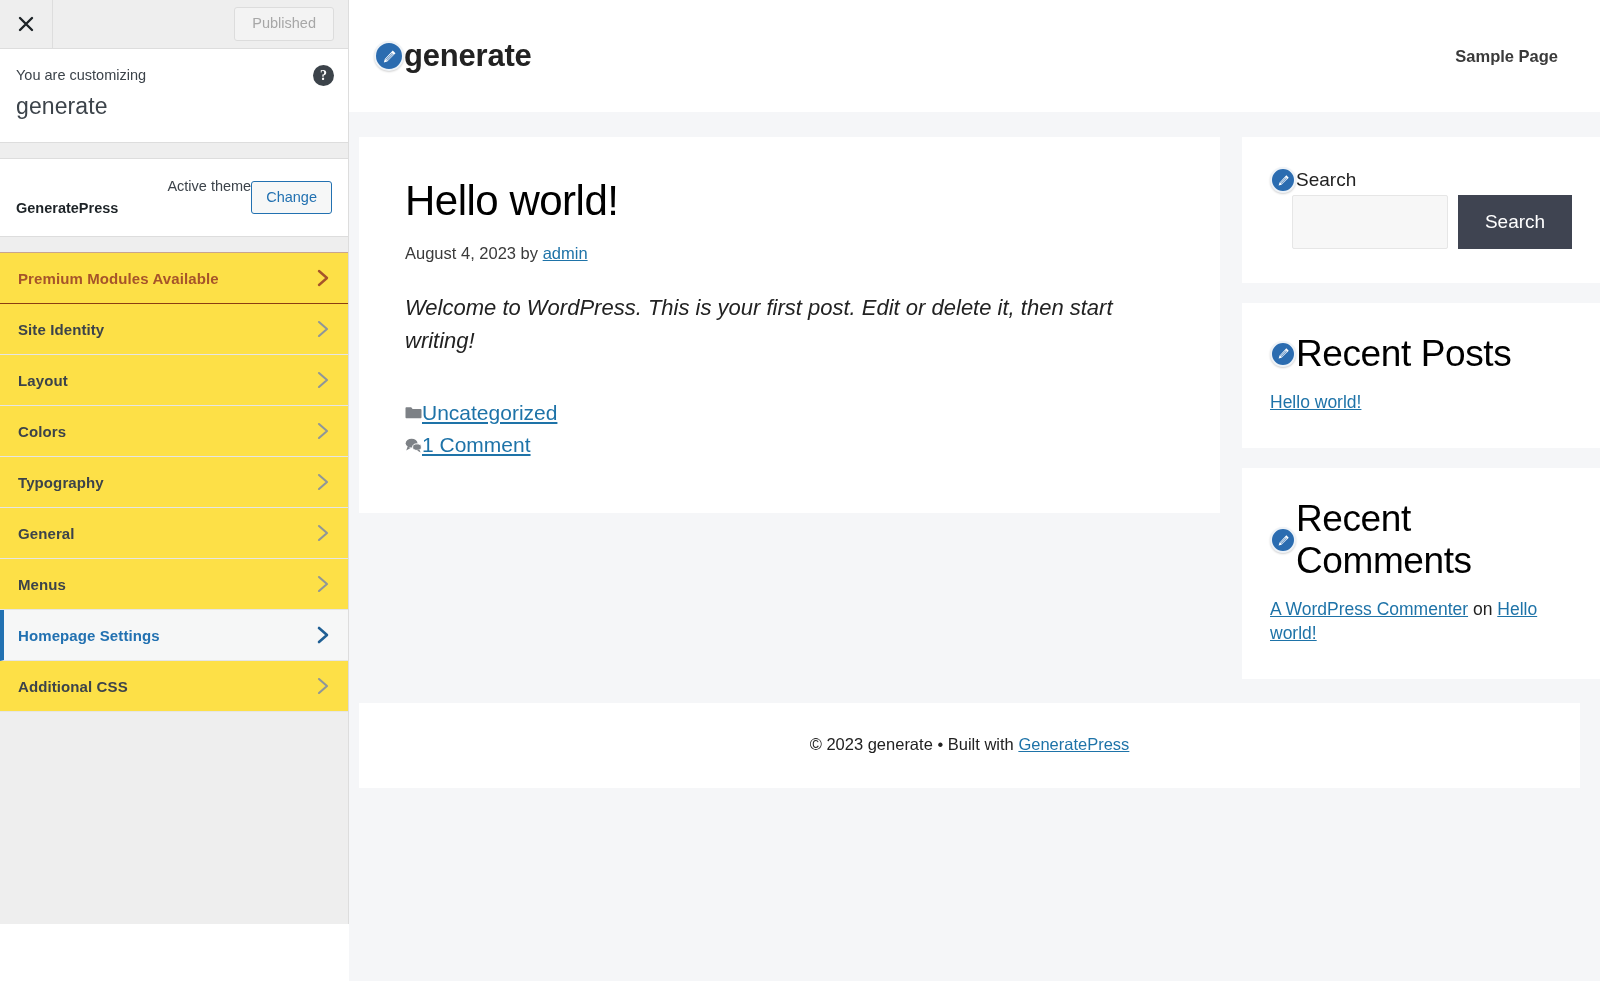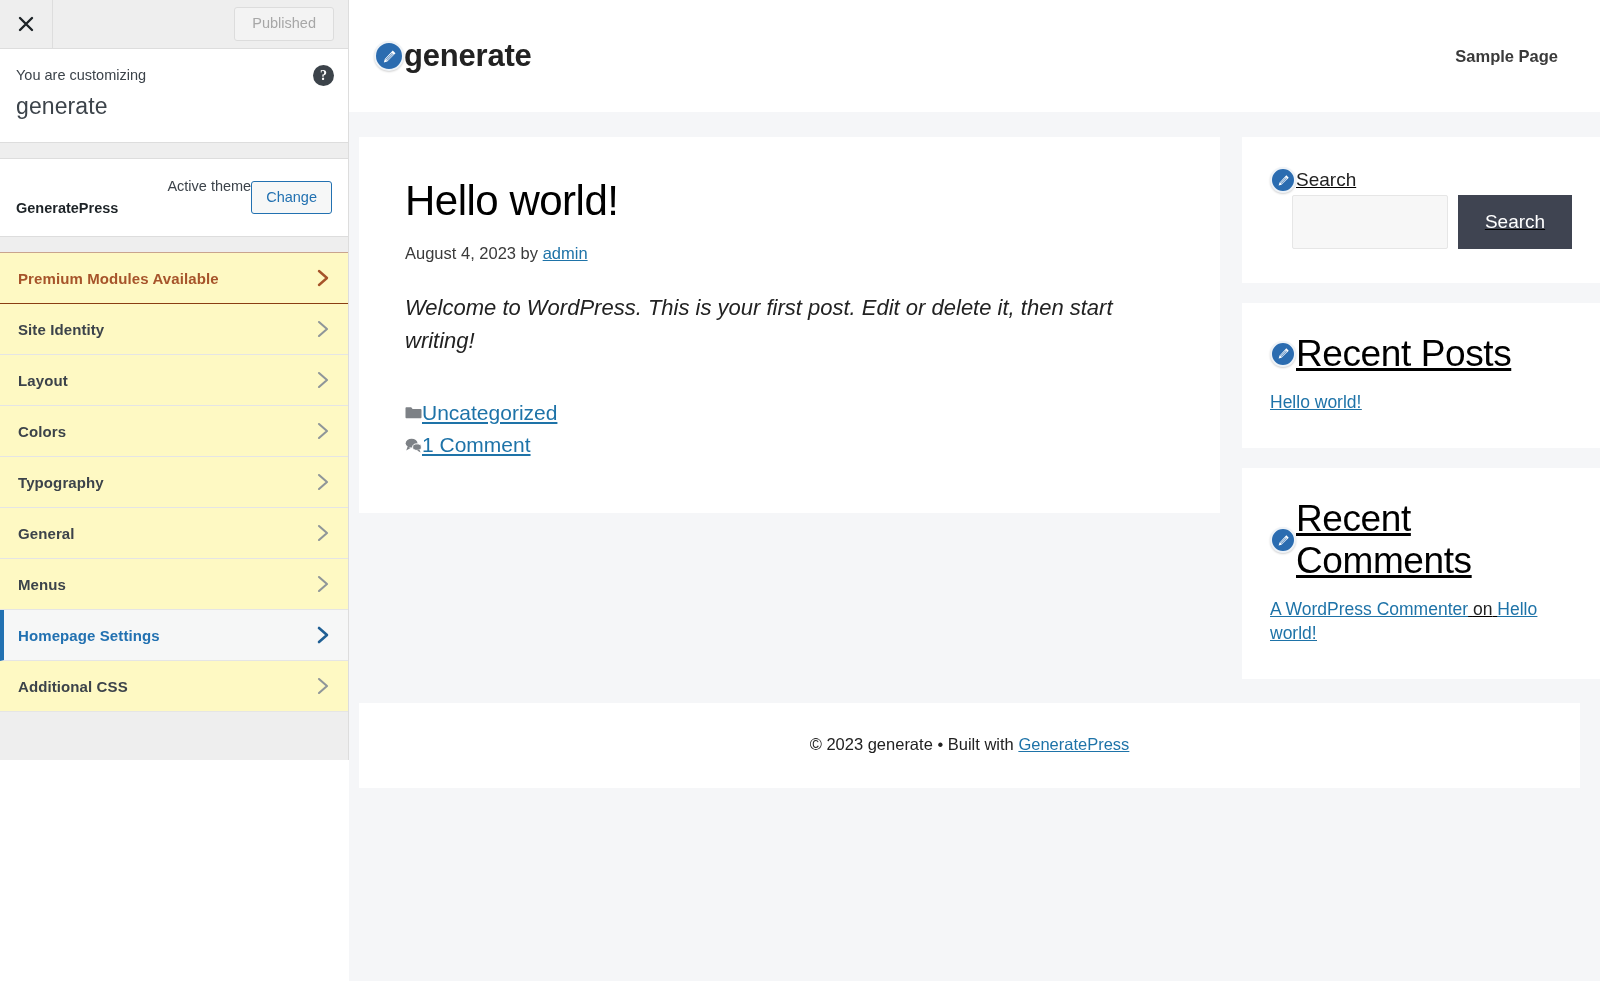--- a/index.html
+++ b/index.html
@@ -16,21 +16,21 @@
     position: relative;
     width: 1600px;
     height: 981px;
     display: flex;
     overflow: hidden;
   }
 
   
   .customizer {
     width: 349px;
-    height: 760px;
+    height: 924px;
     background: #eeeeee;
     border-right: 1px solid #dddddd;
     display: flex;
     flex-direction: column;
     flex: 0 0 349px;
     position: relative;
     z-index: 5;
   }
 
   .cz-topbar {
@@ -144,21 +144,21 @@
   .cz-gap2 { height: 15px; background: #eeeeee; flex: 0 0 15px; }
 
   .cz-sections { background: #ffffff; flex: 0 0 auto; }
 
   .cz-item {
     height: 51px;
     display: flex;
     align-items: center;
     padding: 0 18px;
     border-bottom: 1px solid #e5e5e5;
-    background: #fef9c3;
+    background: #fde047;
     cursor: pointer;
     position: relative;
   }
   .cz-item-label {
     flex: 1;
     font-size: 15px;
     font-weight: 700;
     color: #3c434a;
     letter-spacing: .1px;
   }
@@ -287,21 +287,20 @@
   .meta-icon { display: flex; align-items: center; flex: 0 0 auto; }
 
   
   .widget-col {
     flex: 0 0 358px;
     width: 358px;
     display: flex;
     flex-direction: column;
     gap: 20px;
     margin-right: -20px;
-    text-decoration: underline;
   }
   .widget {
     background: #ffffff;
     padding: 30px 28px 34px 28px;
   }
   .widget-title-row {
     display: flex;
     align-items: center;
     gap: 0;
   }

